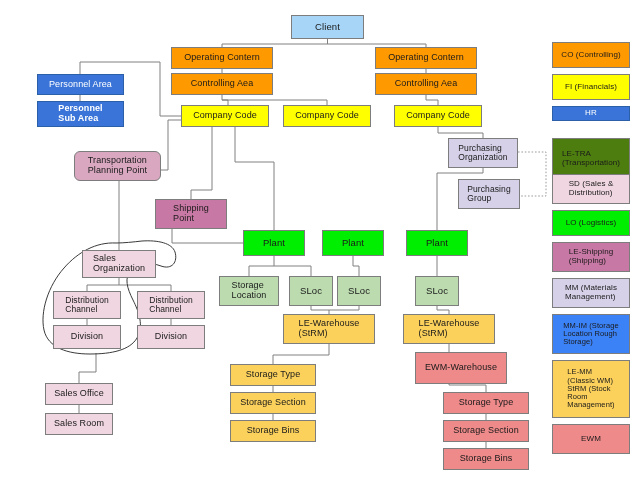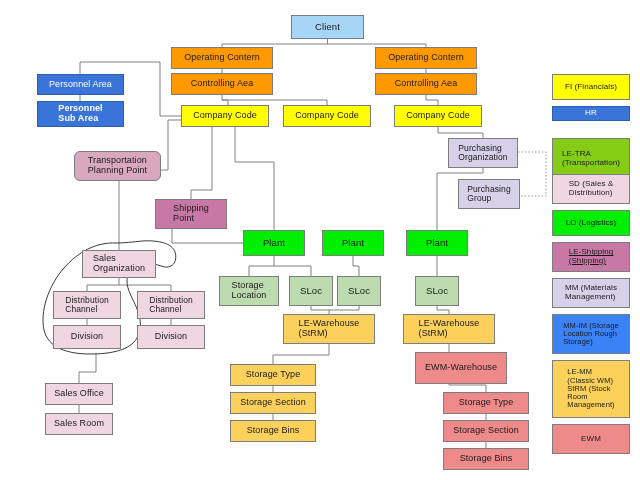--- a/index.html
+++ b/index.html
@@ -131,28 +131,29 @@
 (StRM)</div>
     <div class="node" style="left: 415px; top: 352px; width: 92px; height: 32px; background: rgb(239, 138, 138); font-size: 9px;">EWM-Warehouse</div>
     <div class="node" style="left: 230px; top: 364px; width: 86px; height: 22px; background: rgb(251, 208, 91); font-size: 9px;">Storage Type</div>
     <div class="node" style="left: 230px; top: 392px; width: 86px; height: 22px; background: rgb(251, 208, 91); font-size: 9px;">Storage Section</div>
     <div class="node" style="left: 230px; top: 420px; width: 86px; height: 22px; background: rgb(251, 208, 91); font-size: 9px;">Storage Bins</div>
     <div class="node" style="left: 443px; top: 392px; width: 86px; height: 22px; background: rgb(239, 138, 138); font-size: 9px;">Storage Type</div>
     <div class="node" style="left: 443px; top: 420px; width: 86px; height: 22px; background: rgb(239, 138, 138); font-size: 9px;">Storage Section</div>
     <div class="node" style="left: 443px; top: 448px; width: 86px; height: 22px; background: rgb(239, 138, 138); font-size: 9px;">Storage Bins</div>
     <div class="node" style="left: 45px; top: 383px; width: 68px; height: 22px; background: rgb(239, 214, 224); font-size: 9px;">Sales Office</div>
     <div class="node" style="left: 45px; top: 413px; width: 68px; height: 22px; background: rgb(239, 214, 224); font-size: 9px;">Sales Room</div>
+    <div class="node legend-item" style="left: 552px; top: 42px; width: 78px; height: 26px; background: rgb(255, 153, 0);">CO (Controlling)</div>
     <div class="node legend-item" style="left: 552px; top: 74px; width: 78px; height: 26px; background: rgb(255, 255, 0);">FI (Financials)</div>
     <div class="node legend-item hr" style="left: 552px; top: 106px; width: 78px; height: 15px; background: rgb(58, 116, 216);">HR</div>
-    <div class="node legend-item" style="left: 552px; top: 138px; width: 78px; height: 42px; background: #84cc16;">LE-TRA
+    <div class="node legend-item" style="left: 552px; top: 138px; width: 78px; height: 42px; background: #4d7c0f;">LE-TRA
 (Transportation)</div>
     <div class="node legend-item" style="left: 552px; top: 174px; width: 78px; height: 30px; background: rgb(239, 214, 224);">SD (Sales &amp;
 Distribution)</div>
     <div class="node legend-item" style="left: 552px; top: 210px; width: 78px; height: 26px; background: rgb(0, 238, 0);">LO (Logistics)</div>
-    <div class="node legend-item" style="left: 552px; top: 242px; width: 78px; height: 30px; background: rgb(200, 120, 164); text-decoration: underline;">LE-Shipping
+    <div class="node legend-item" style="left: 552px; top: 242px; width: 78px; height: 30px; background: rgb(200, 120, 164);">LE-Shipping
 (Shipping)</div>
     <div class="node legend-item" style="left: 552px; top: 278px; width: 78px; height: 30px; background: rgb(214, 209, 232);">MM (Materials
 Management)</div>
     <div class="node legend-item sm" style="left: 552px; top: 314px; width: 78px; height: 40px; background: #3b82f6;">MM-IM (Storage
 Location Rough
 Storage)</div>
     <div class="node legend-item sm" style="left: 552px; top: 360px; width: 78px; height: 58px; background: rgb(251, 208, 91);">LE-MM
 (Classic WM)
 StRM (Stock
 Room

